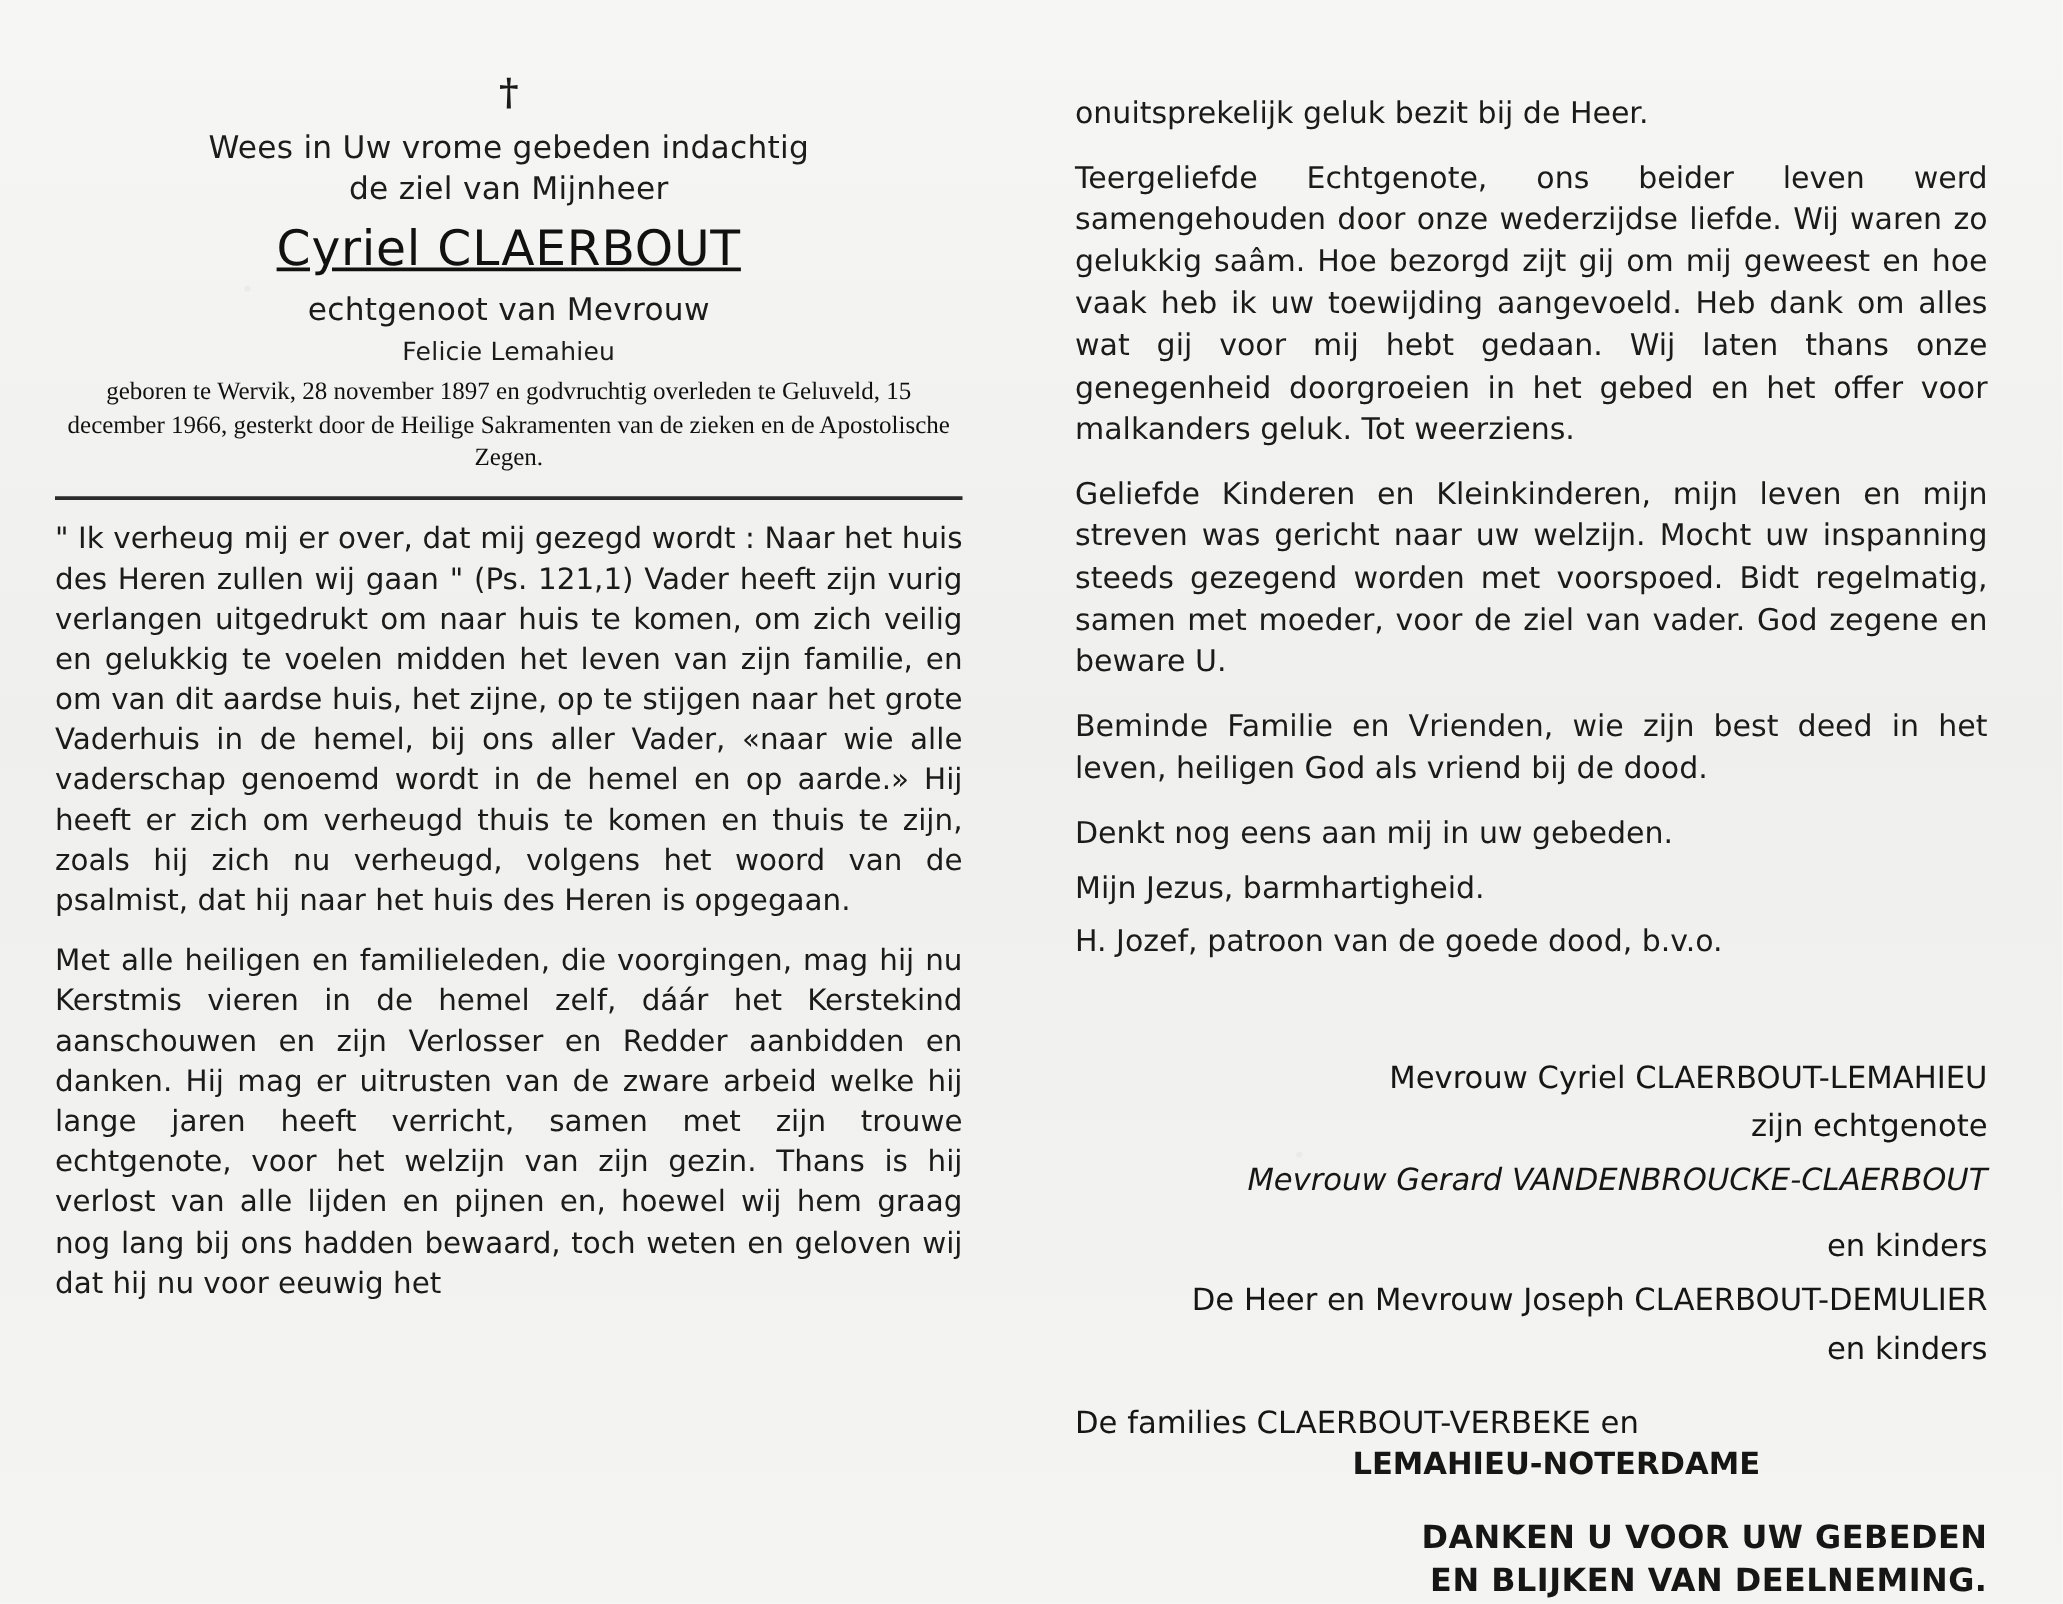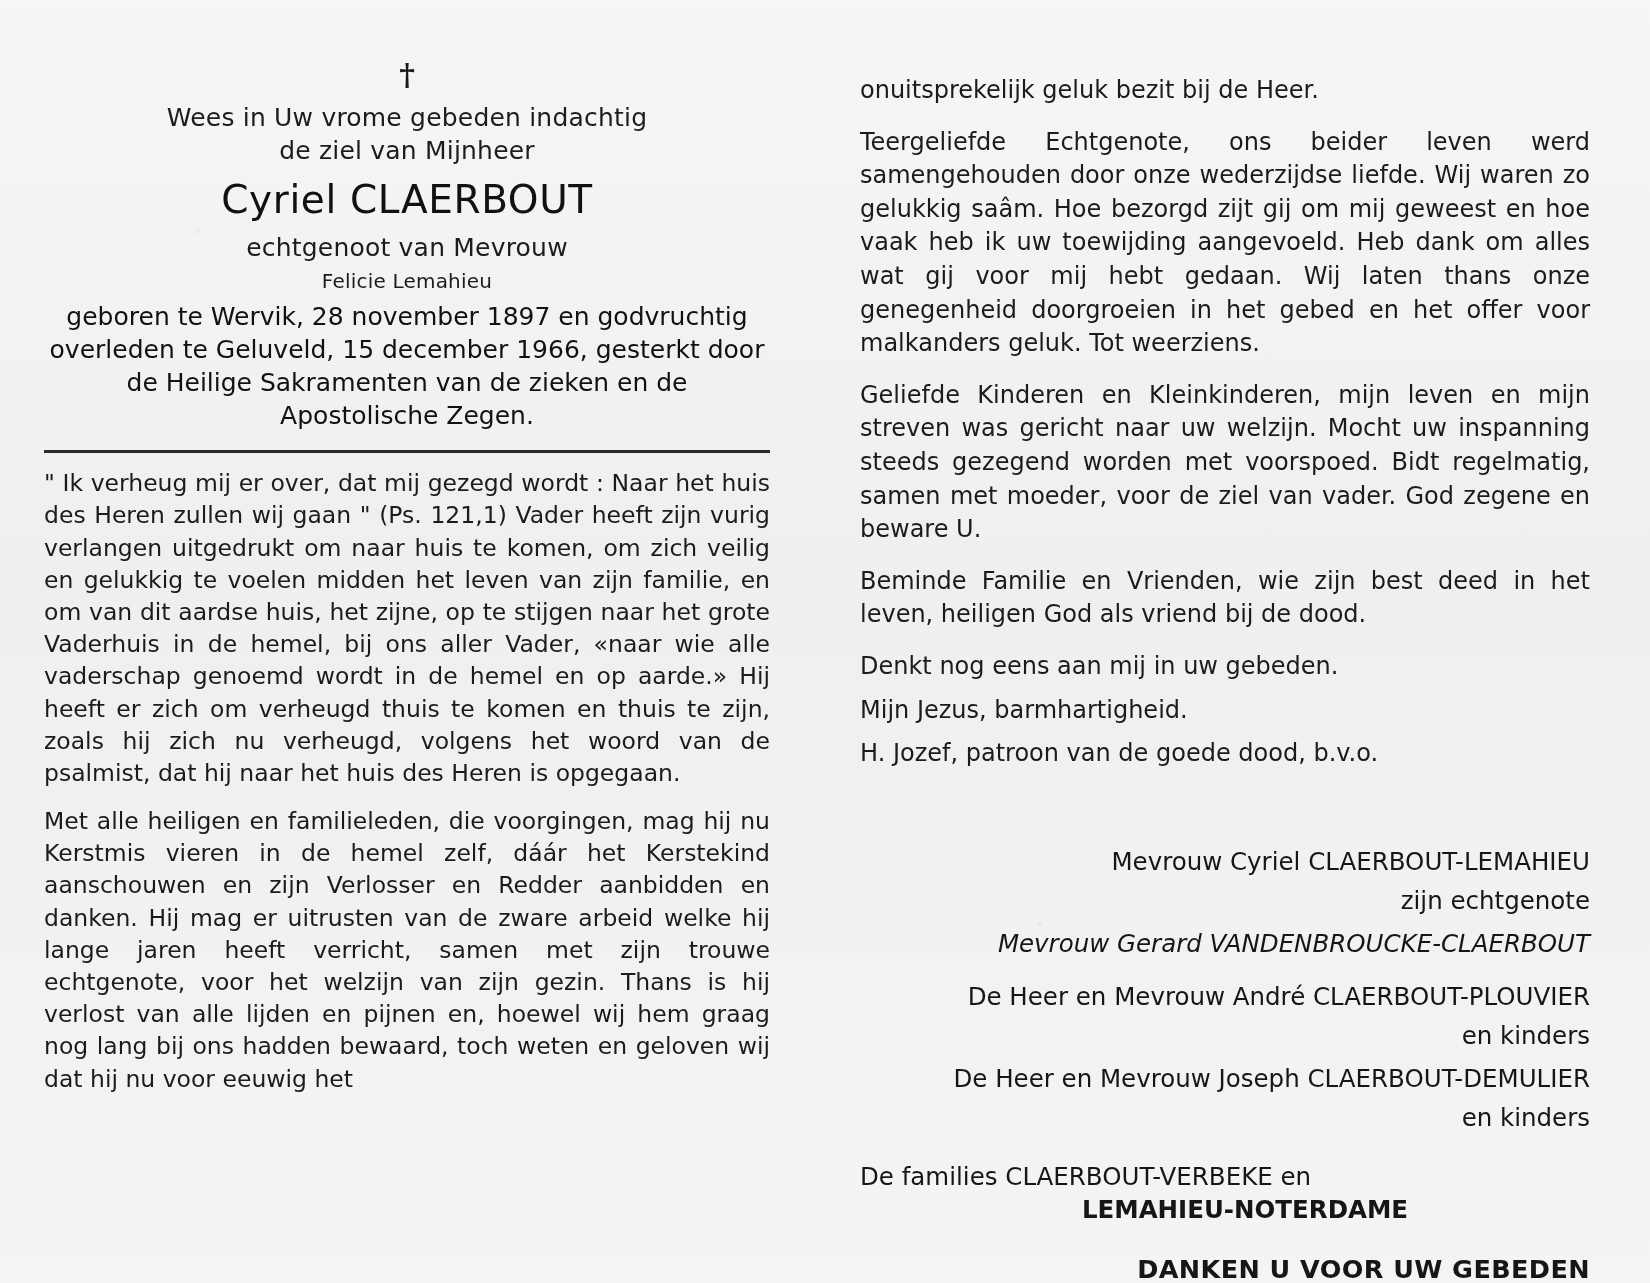--- a/index.html
+++ b/index.html
@@ -63,23 +63,24 @@
     letter-spacing: 1.2px;
     margin: 8px 0 6px 0;
     color: #111;
   }
   .name-spouse {
     font-size: 20px;
     margin: 4px 0 6px 0;
   }
   .bio {
     text-align: center;
-    font-size: 25px;
+    font-size: 20px;
     line-height: 1.32;
     margin-top: 2px;
+    font-family: Liberation Serif, serif;
   }
   .rule {
     height: 0;
     border-top: 3px solid #2b2b2b;
     margin: 18px 0 14px 0;
     width: 100%;
   }
   .body-text {
     font-size: 23.5px;
     line-height: 1.37;
@@ -120,21 +121,21 @@
     font-weight: bold;
   }
   .thanks {
     margin-top: 26px;
     font-weight: bold;
     font-size: 25.5px;
     line-height: 1.38;
     text-align: right;
     letter-spacing: 0.4px;
   }
-  .caps { letter-spacing: 0.6px; }
+  .caps { letter-spacing: 0.6px; text-decoration: underline; }
 </style>
 </head>
 <body>
 
 <div class="page">
   <div class="columns">
 
     <div class="col-left">
 
       <div class="cross">†</div>
@@ -168,21 +169,20 @@
         <p class="tight">Mijn Jezus, barmhartigheid.</p>
         <p>H. Jozef, patroon van de goede dood, b.v.o.</p>
       </div>
 
       <div class="family">
         <div class="fam-line">Mevrouw Cyriel CLAERBOUT-LEMAHIEU</div>
         <div class="sub">zijn echtgenote</div>
 
         <div class="fam-line fam-gap">Mevrouw Gerard VANDENBROUCKE-CLAERBOUT</div>
 
-        <div class="fam-line">De Heer en Mevrouw André CLAERBOUT-PLOUVIER</div>
         <div class="sub">en kinders</div>
 
         <div class="fam-line">De Heer en Mevrouw Joseph CLAERBOUT-DEMULIER</div>
         <div class="sub">en kinders</div>
 
         <div class="fam-two">
           <div>De families CLAERBOUT-VERBEKE en</div>
           <span class="second">LEMAHIEU-NOTERDAME</span>
         </div>
 

